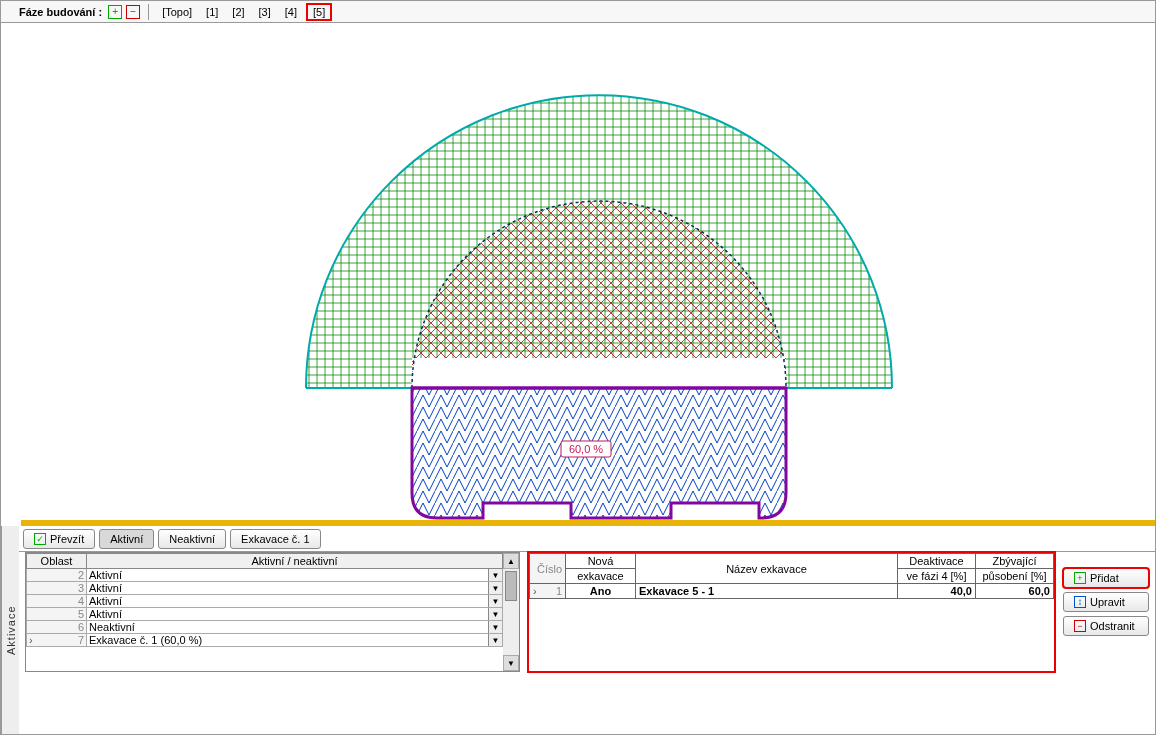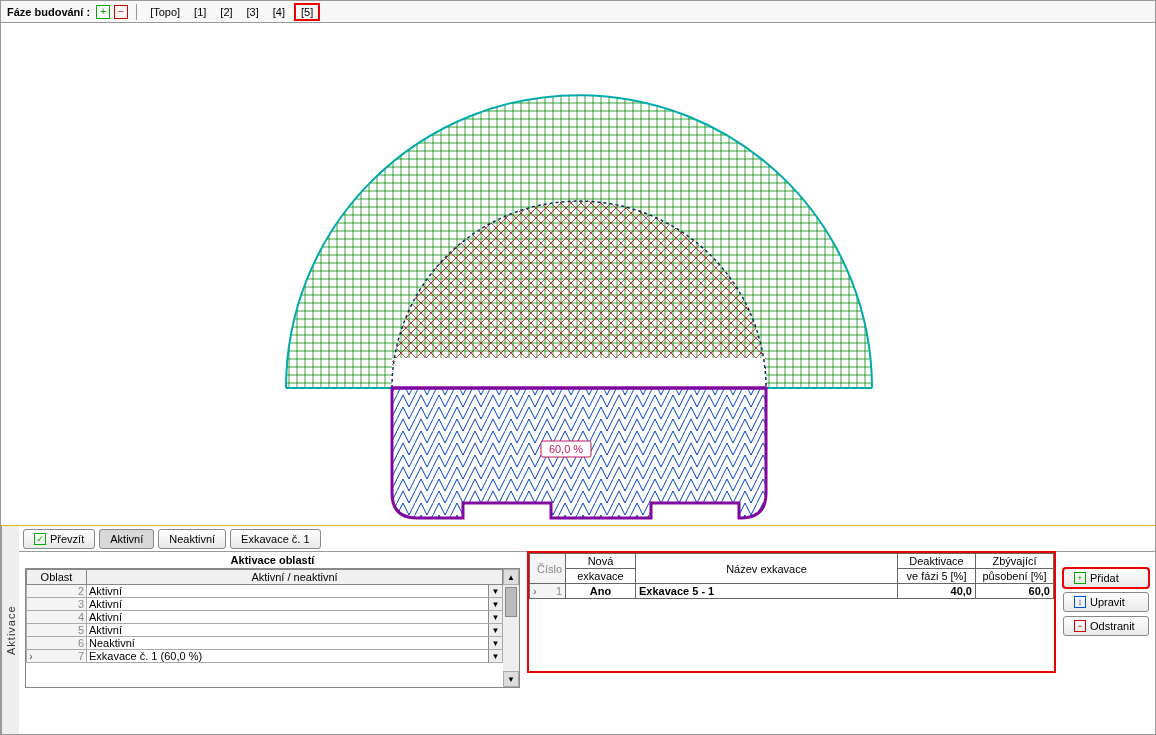--- a/index.html
+++ b/index.html
@@ -11,38 +11,38 @@
     color: #000;
     width: 1156px; height: 735px;
     overflow: hidden;
   }
   .app { width: 1156px; height: 735px; display: flex; flex-direction: column; border: 1px solid #999; }
 
   
   .phasebar {
     height: 22px;
     display: flex; align-items: center;
-    padding: 0 6px;
+    padding: 0 18px;
     border-bottom: 1px solid #999;
     background: #f7f7f7;
     gap: 4px;
   }
   .phasebar .lbl { font-weight: bold; margin-right: 2px; }
   .ico { width:14px; height:14px; display:inline-flex; align-items:center; justify-content:center; font-size:10px; border:1px solid; }
   .ico.plus { color:#0a0; border-color:#0a0; }
   .ico.minus{ color:#c00; border-color:#c00; }
   .sep { width:1px; height:16px; background:#999; margin:0 4px; }
   .tab {
     padding: 1px 5px; cursor: default;
   }
   .tab.selected { border: 2px solid #e00; }
 
   
   .viewport {
-    flex: 1; position: relative; background:#fff; border-bottom:1px solid #eab308;
+    flex: 1; position: relative; background:#fff; border-bottom:6px solid #eab308;margin-left:20px;
   }
   .viewport svg { position:absolute; top:0; left:0; }
 
   
   .bottom {
     height: 208px;
     display:flex;
   }
   .side-tab {
     width: 18px; background:#eee; border-right:1px solid #999;
@@ -199,21 +199,20 @@
           <span>Převzít</span>
         </span>
         <span class="btn active">Aktivní</span>
         <span class="btn">Neaktivní</span>
         <span class="btn">Exkavace č. 1</span>
       </div>
 
       <div class="panel-body">
 
         <div class="group left">
-          <div class="group-title">Aktivace oblastí</div>
           <div class="area-wrap">
             <div class="area-table">
               <table>
                 <thead>
                   <tr>
                     <th style="width:60px">Oblast</th>
                     <th>Aktivní / neaktivní</th>
                   </tr>
                 </thead>
                 <tbody id="areas-body">
@@ -259,21 +258,21 @@
               <thead>
                 <tr>
                   <th rowspan="2" class="num-col">Číslo</th>
                   <th style="width:70px">Nová</th>
                   <th rowspan="2">Název exkavace</th>
                   <th style="width:78px">Deaktivace</th>
                   <th style="width:78px">Zbývající</th>
                 </tr>
                 <tr>
                   <th>exkavace</th>
-                  <th>ve fázi 5 [%]</th>
+                  <th>ve fázi 4 [%]</th>
                   <th>působení [%]</th>
                 </tr>
               </thead>
               <tbody id="exc-body">
                   <tr>
                     <td class="num-col row-sel">1</td>
                     <td style="text-align:center;font-weight:bold">Ano</td>
                     <td style="font-weight:bold">Exkavace 5 - 1</td>
                     <td class="val-right" style="font-weight:bold">40,0</td>
                     <td class="val-right" style="font-weight:bold">60,0</td>

